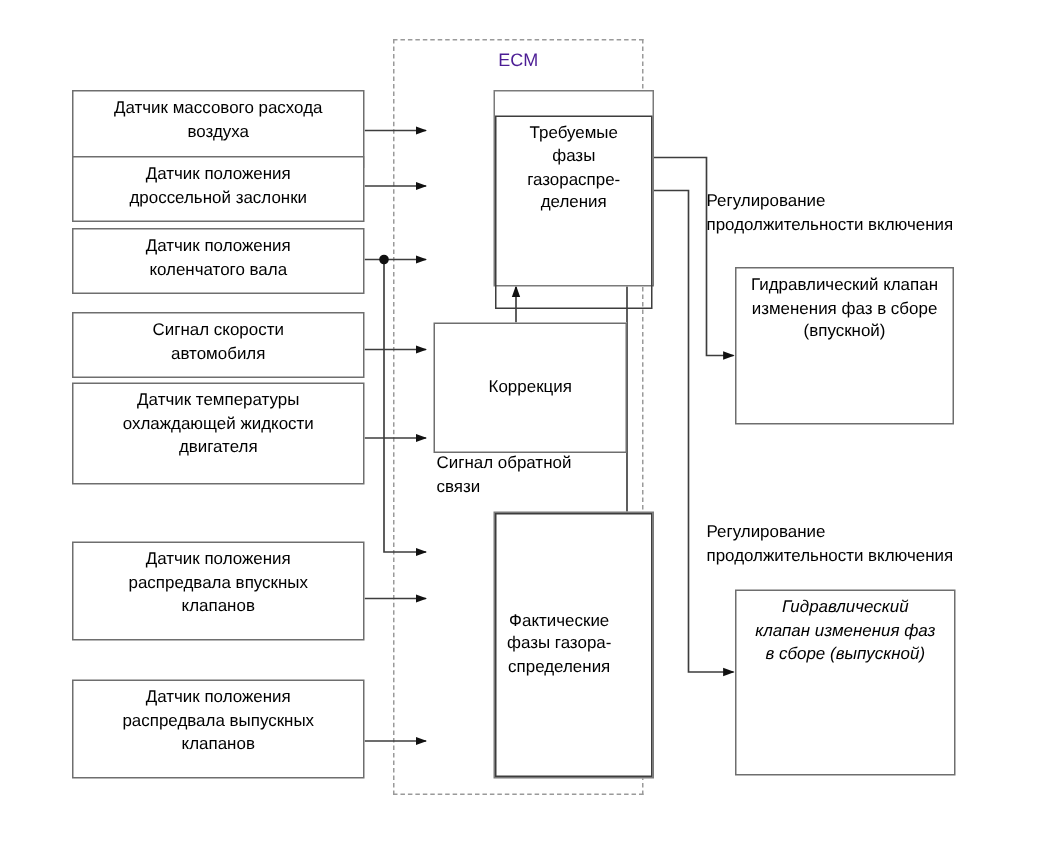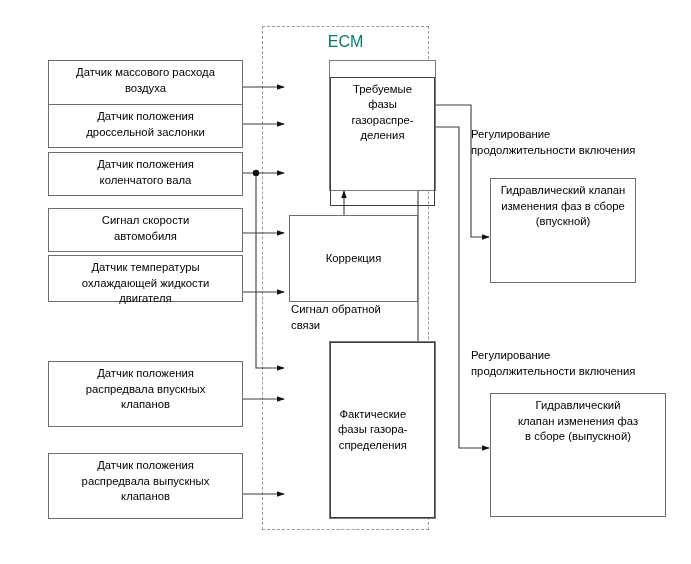--- a/index.html
+++ b/index.html
@@ -69,22 +69,22 @@
   }
   .free-label {
     position: absolute;
     font-size: 11.3px;
     line-height: 15.6px;
     color: #000000;
     white-space: pre-line;
   }
   .ecm-title {
     position: absolute;
-    font-size: 16px;
-    color: #0f766e;
+    font-size: 12px;
+    color: #4c1d95;
     text-align: center;
   }
 </style>
 </head>
 <body>
 
 <div id="diagram-root">
 
   <div class="ecm-boundary" style="left:262px; top:26px; width:167px; height:504px;"></div>
 
@@ -130,21 +130,21 @@
 
   <div class="node" style="left:48px; top:104px; width:195px; height:44px;">Датчик положения
 дроссельной заслонки</div>
 
   <div class="node" style="left:48px; top:152px; width:195px; height:44px;">Датчик положения
 коленчатого вала</div>
 
   <div class="node" style="left:48px; top:208px; width:195px; height:44px;">Сигнал скорости
 автомобиля</div>
 
-  <div class="node" style="left:48px; top:255px; width:195px; height:47px;">Датчик температуры
+  <div class="node" style="left:48px; top:255px; width:195px; height:68px;">Датчик температуры
 охлаждающей жидкости
 двигателя</div>
 
   <div class="node" style="left:48px; top:361px; width:195px; height:66px;">Датчик положения
 распредвала впускных
 клапанов</div>
 
   <div class="node" style="left:48px; top:453px; width:195px; height:66px;">Датчик положения
 распредвала выпускных
 клапанов</div>
@@ -170,17 +170,17 @@
   <div class="free-label" style="left:471px; top:127px; width:215px;">Регулирование
 продолжительности включения</div>
 
   <div class="node" style="left:490px; top:178px; width:146px; height:105px;">Гидравлический клапан
 изменения фаз в сборе
 (впускной)</div>
 
   <div class="free-label" style="left:471px; top:348px; width:215px;">Регулирование
 продолжительности включения</div>
 
-  <div class="node" style="left:490px; top:393px; width:176px; height:124px;">Гидравлический
+  <div class="node" style="left:490px; top:393px; width:147px; height:124px;font-style:italic;">Гидравлический
 клапан изменения фаз
 в сборе (выпускной)</div>
 
 </div>
 
 </body></html>

